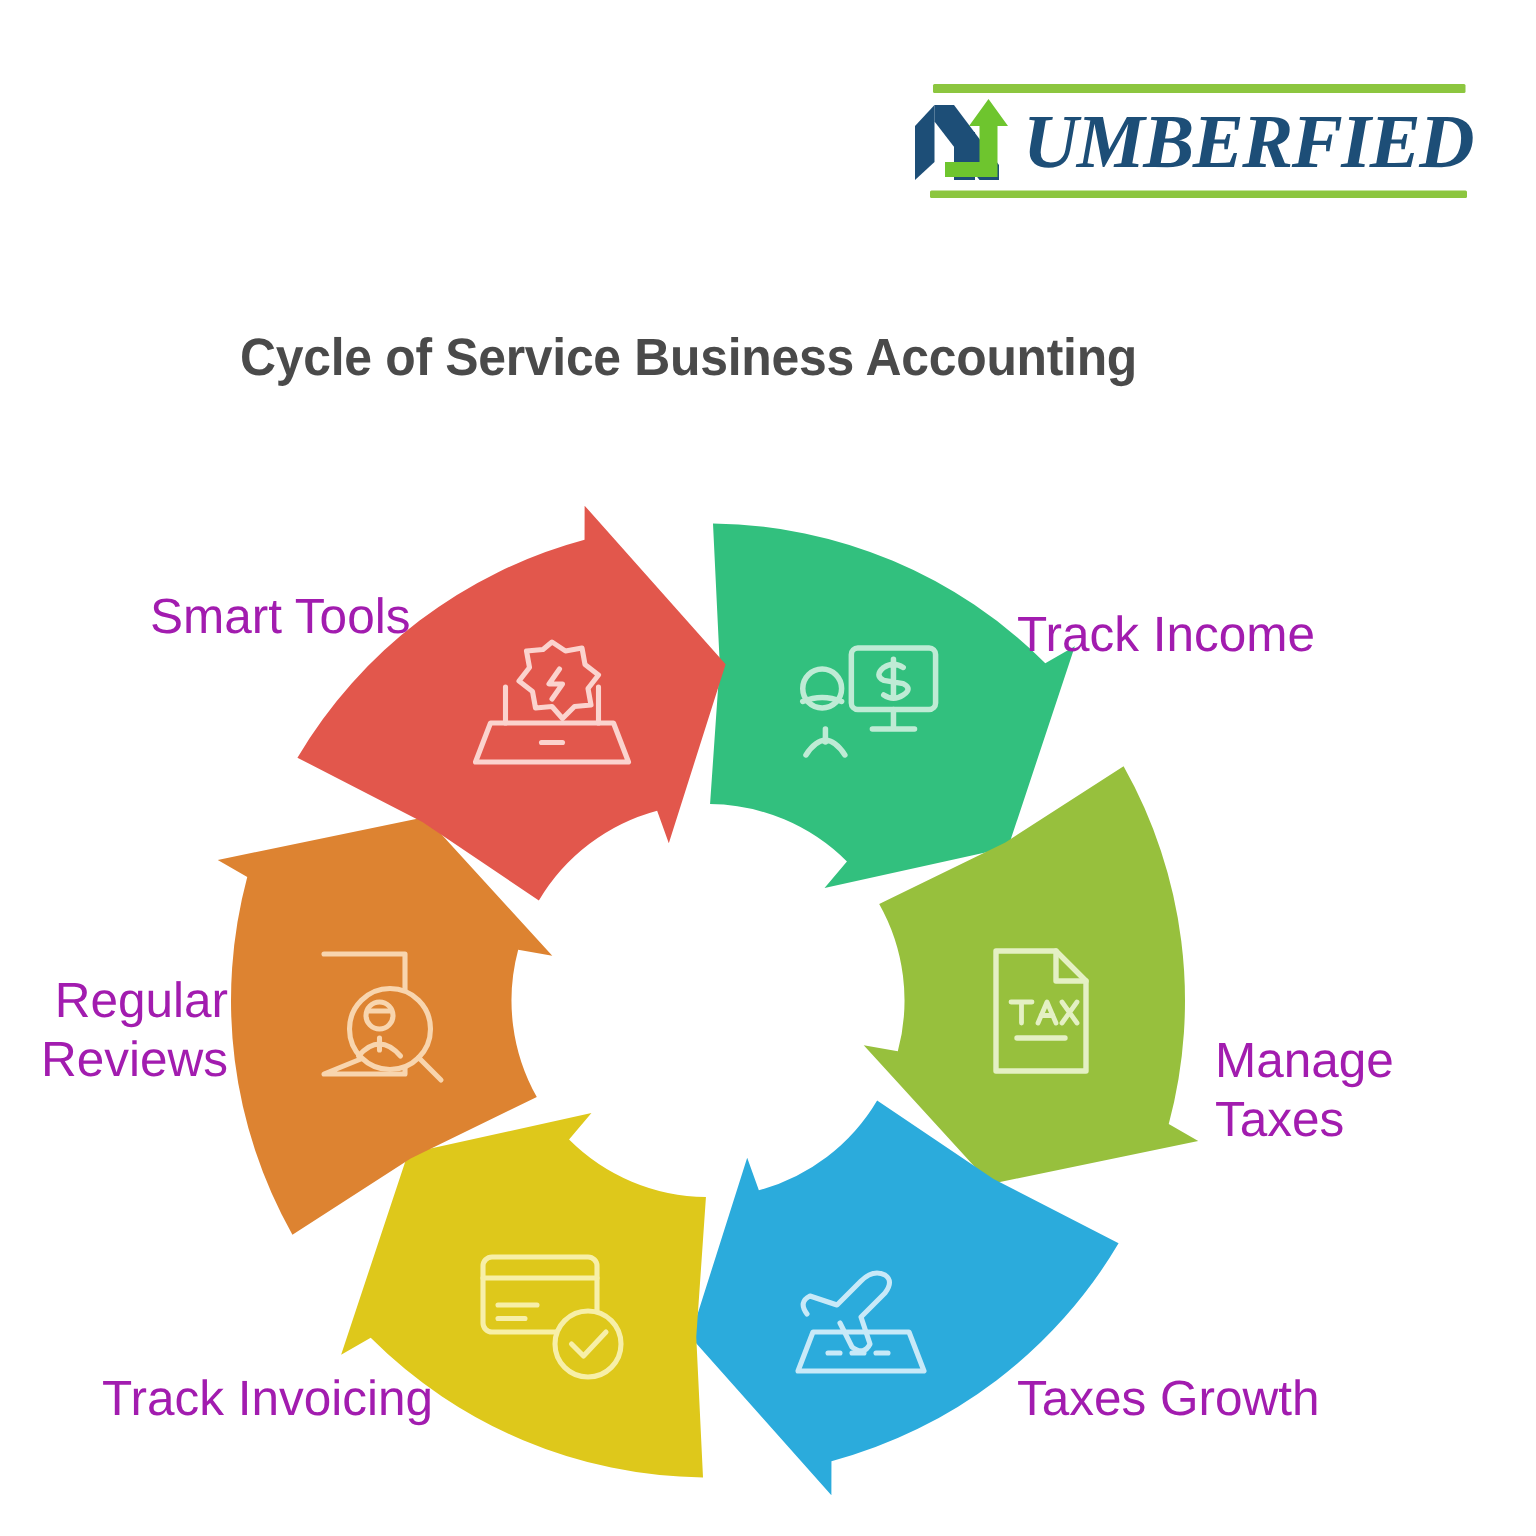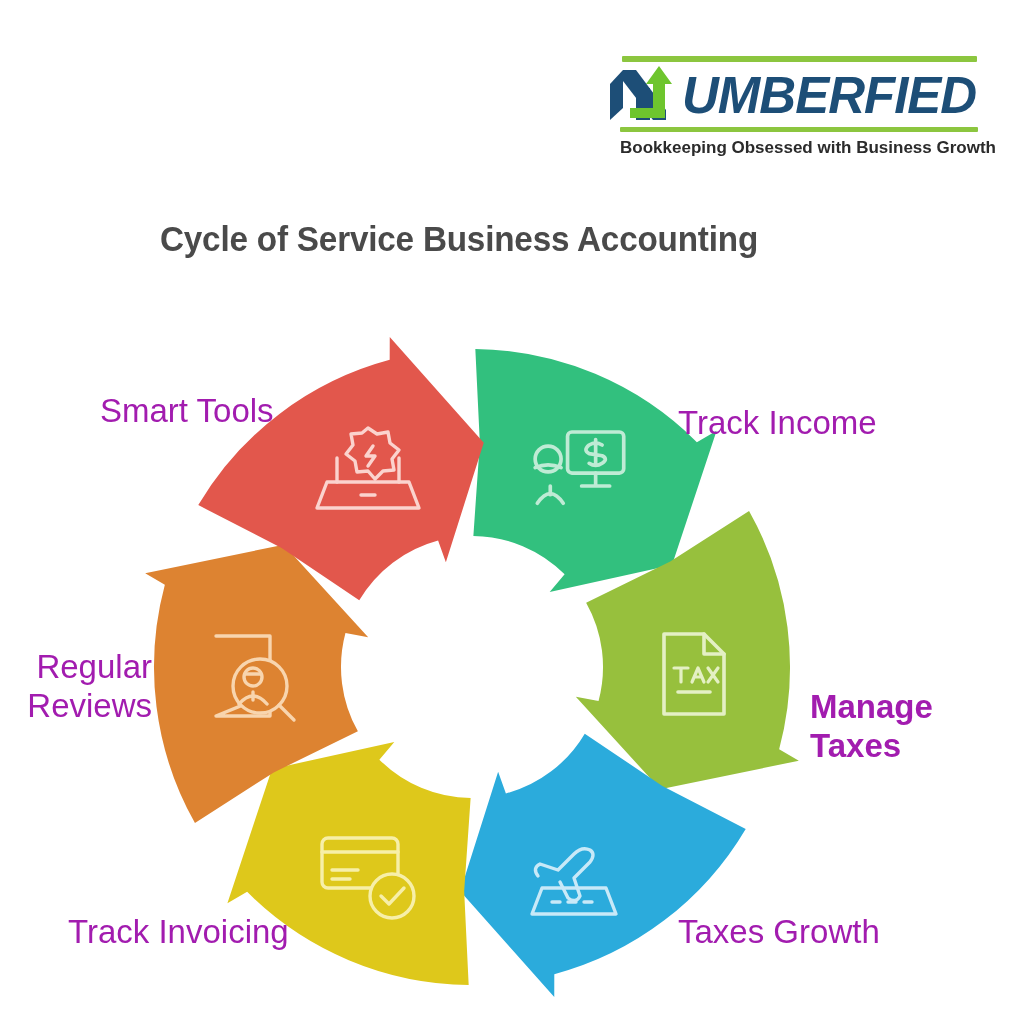--- a/index.html
+++ b/index.html
@@ -45,21 +45,21 @@
     justify-content: flex-start;
     padding-left: 6px;
   }
   .logo-mark {
     width: 78px;
     height: 62px;
     flex: none;
     margin-right: -2px;
   }
   .logo-text {
-    font-family: Liberation Sans, sans-serif;
+    font-family: Liberation Serif, serif;
     font-style: italic;
     font-weight: bold;
     font-size: 51px;
     letter-spacing: -1px;
     color: #1D4E77;
     line-height: 1;
     white-space: nowrap;
   }
   .logo-tagline {
     font-family: "Liberation Sans", sans-serif;
@@ -90,21 +90,21 @@
   .cycle-label {
     position: absolute;
     font-family: "Liberation Sans", sans-serif;
     font-size: 33px;
     color: #a21caf;
     line-height: 1.18;
     white-space: pre-line;
   }
   .lbl-smart    { left: 100px; top: 392px; }
   .lbl-track    { left: 678px; top: 404px; }
-  .lbl-taxes    { left: 810px; top: 688px; font-weight: bold; }
+  .lbl-taxes    { left: 810px; top: 688px; }
   .lbl-growth   { left: 678px; top: 913px; }
   .lbl-invoice  { left: 68px;  top: 913px; }
   .lbl-reviews  { left: 0px;   top: 648px; width: 152px; text-align: right; }
 </style>
 </head>
 <body>
 
 <div class="logo-block">
   <div class="logo-rule top"></div>
 
@@ -112,21 +112,20 @@
     <svg class="logo-mark" viewBox="0 0 78 62">
       <path d="M4 56 L4 20 L17 6 L17 44 Z" fill="#1D4E77"></path>
       <path d="M17 6 L30 6 L60 46 L60 56 L47 56 L17 17 Z" fill="#1D4E77"></path>
       <path d="M30 56 L30 24 L44 24 L44 56 Z" fill="#1D4E77"></path>
       <path d="M24 54 L24 44 L47 44 L47 20 L40 20 L53 2 L66 20 L59 20 L59 54 Z" fill="#6EC52E"></path>
     </svg>
     <span class="logo-text">UMBERFIED</span>
   </div>
 
   <div class="logo-rule bottom"></div>
-  <div class="logo-tagline">Bookkeeping Obsessed with Business Growth</div>
 </div>
 
 <div class="page-title">Cycle of Service Business Accounting</div>
 
 <svg id="canvas" viewBox="0 0 1024 1024">
   <g id="segments">
       <path d="M 475.33 349.02 A 318 318 0 0 1 696.86 442.14 L 716.58 430.82 L 672.03 565.08 L 549.69 591.98 L 564.63 574.37 A 131 131 0 0 0 473.37 536.01 L 479.83 442.64 Z" fill="#32C07E"></path>
       <path d="M 749.05 510.89 A 318 318 0 0 1 779.16 749.30 L 798.83 760.72 L 660.28 789.27 L 575.82 696.77 L 598.54 700.91 A 131 131 0 0 0 586.13 602.69 L 670.22 561.60 Z" fill="#97C03D"></path>
       <path d="M 745.72 828.88 A 318 318 0 0 1 554.30 974.16 L 554.25 996.90 L 460.25 891.19 L 498.13 771.79 L 505.91 793.54 A 131 131 0 0 0 584.76 733.68 L 662.39 785.97 Z" fill="#2BABDC"></path>
       <path d="M 468.67 984.98 A 318 318 0 0 1 247.14 891.86 L 227.42 903.18 L 271.97 768.92 L 394.31 742.02 L 379.37 759.63 A 131 131 0 0 0 470.63 797.99 L 464.17 891.36 Z" fill="#DEC81B"></path>

